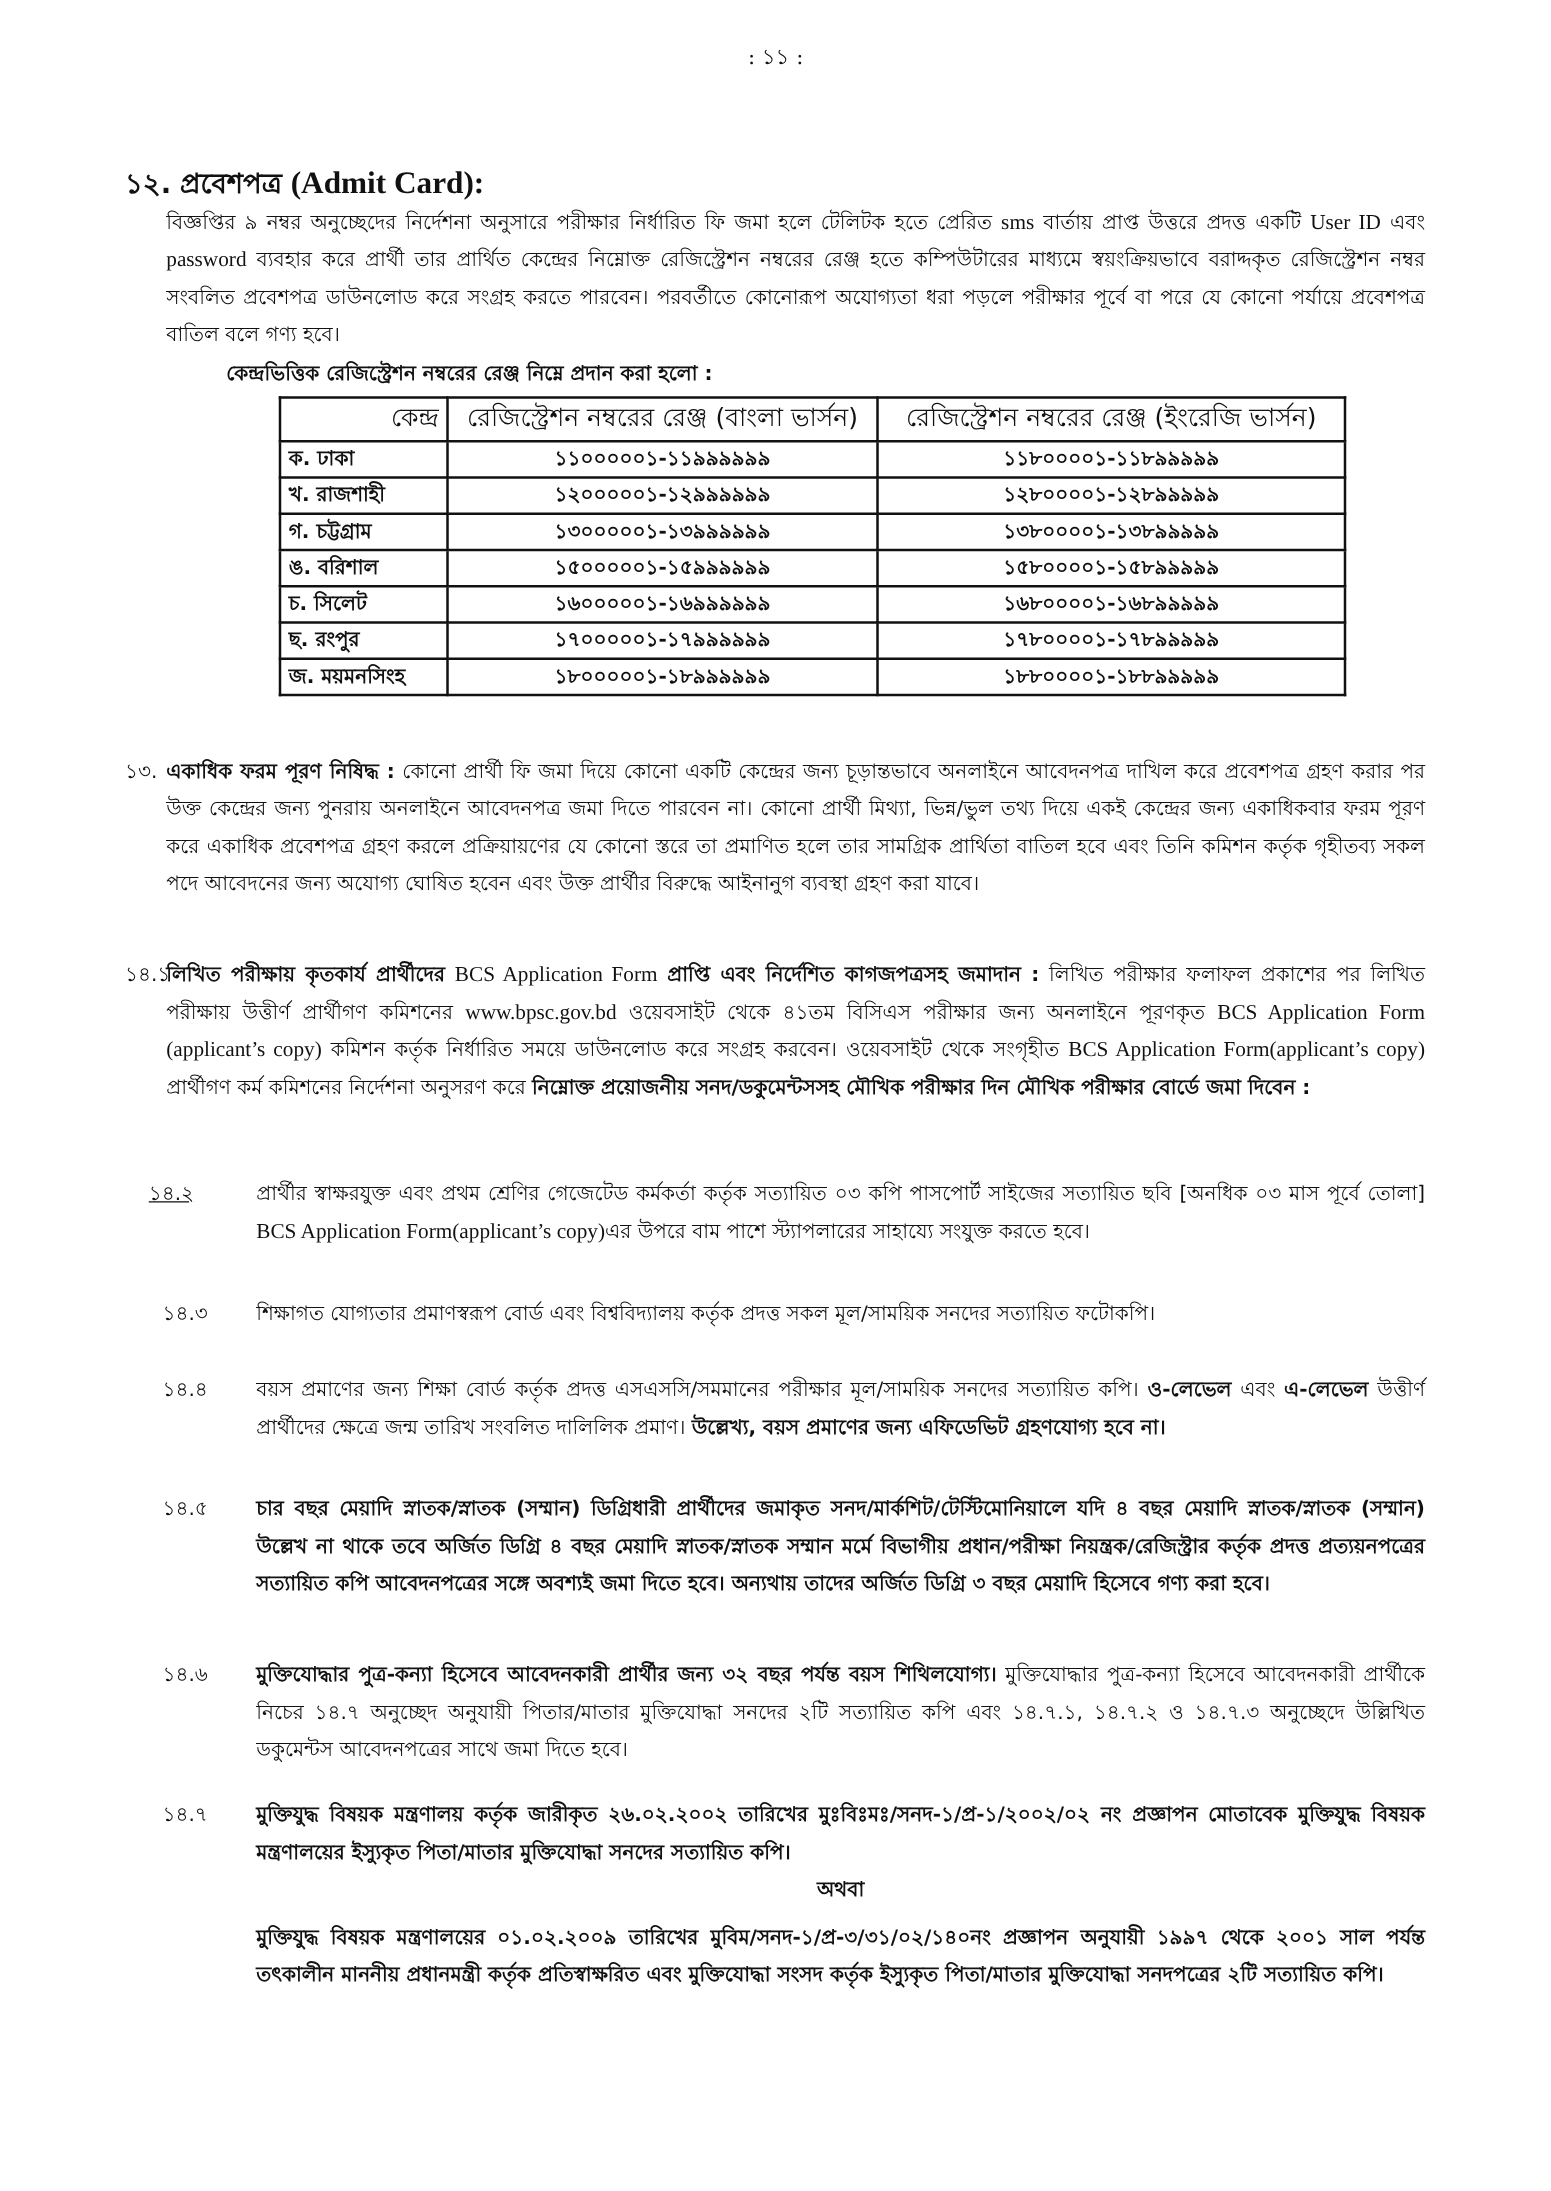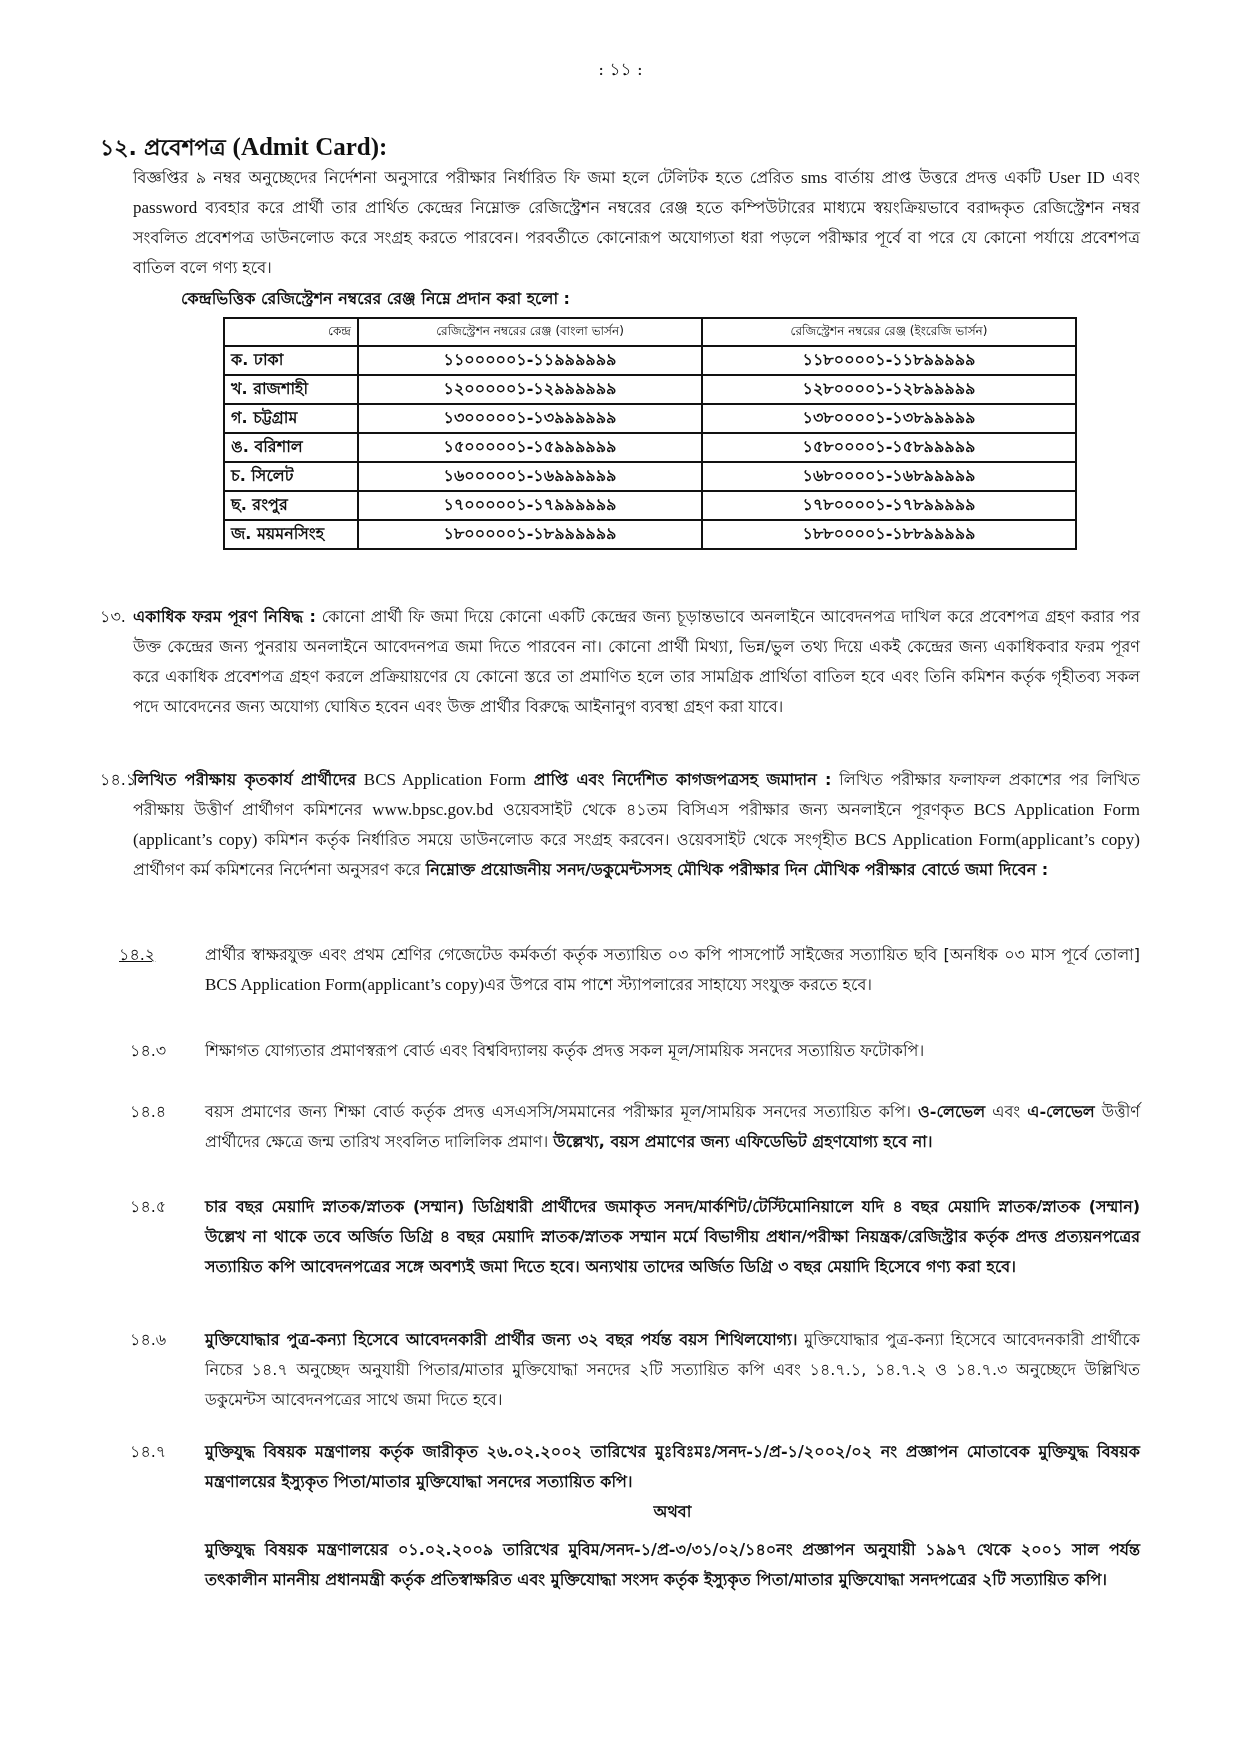--- a/index.html
+++ b/index.html
@@ -1,28 +1,28 @@
 <!DOCTYPE html>
 <html><head>
 <meta charset="utf-8">
 <style>
   html, body { margin:0; padding:0; background:#ffffff; }
   body { width:1241px; height:1753px; position:relative; overflow:hidden; color:#111; font-family:"DejaVu Sans", sans-serif; }
-  .page-num { position:absolute; top:32px; left:0; width:1241px; text-align:center; font-size:17px; font-family:"DejaVu Serif", serif;margin-top:24px; }
+  .page-num { position:absolute; top:32px; left:0; width:1241px; text-align:center; font-size:17px; font-family:"DejaVu Serif", serif; }
   .sec { position:absolute; left:100px; width:1040px; font-size:16px; line-height:30px; }
   .sec-title { font-weight:bold; }
   .h12 { top:132px; font-size:22px; line-height:30px; }
   .h12 .en { font-family:"Liberation Serif", serif; font-size:25px; font-weight:bold; }
   .para { position:absolute; left:133px; width:1007px; font-size:16px; line-height:30px; text-align:justify; }
   .en { font-family:"Liberation Serif", serif; font-size:17px; }
   .p12 { top:163px; }
   .p12b { top:284px; font-weight:bold;margin-left:48px; }
   table.ranges { position:absolute; left:223px; top:317px; border-collapse:collapse; font-size:16px; }
   table.ranges td, table.ranges th { border:2px solid #111; height:26px; padding:0 6px; font-weight:bold; }
-  table.ranges th { font-weight:normal; font-size:12px; }
+  table.ranges th { font-weight:normal; font-size:20px; }
   .c1 { width:120px; } .c2 { width:330px; text-align:center; } .c3 { width:360px; text-align:center; }
   th.c1 { text-align:right; }
   .num-label { position:absolute; font-size:16px; line-height:30px; }
   .body-block { position:absolute; font-size:16px; line-height:30px; text-align:justify; }
   .bold { font-weight:bold; }
   .center { text-align:center; }
 </style>
 </head>
 <body>
 

